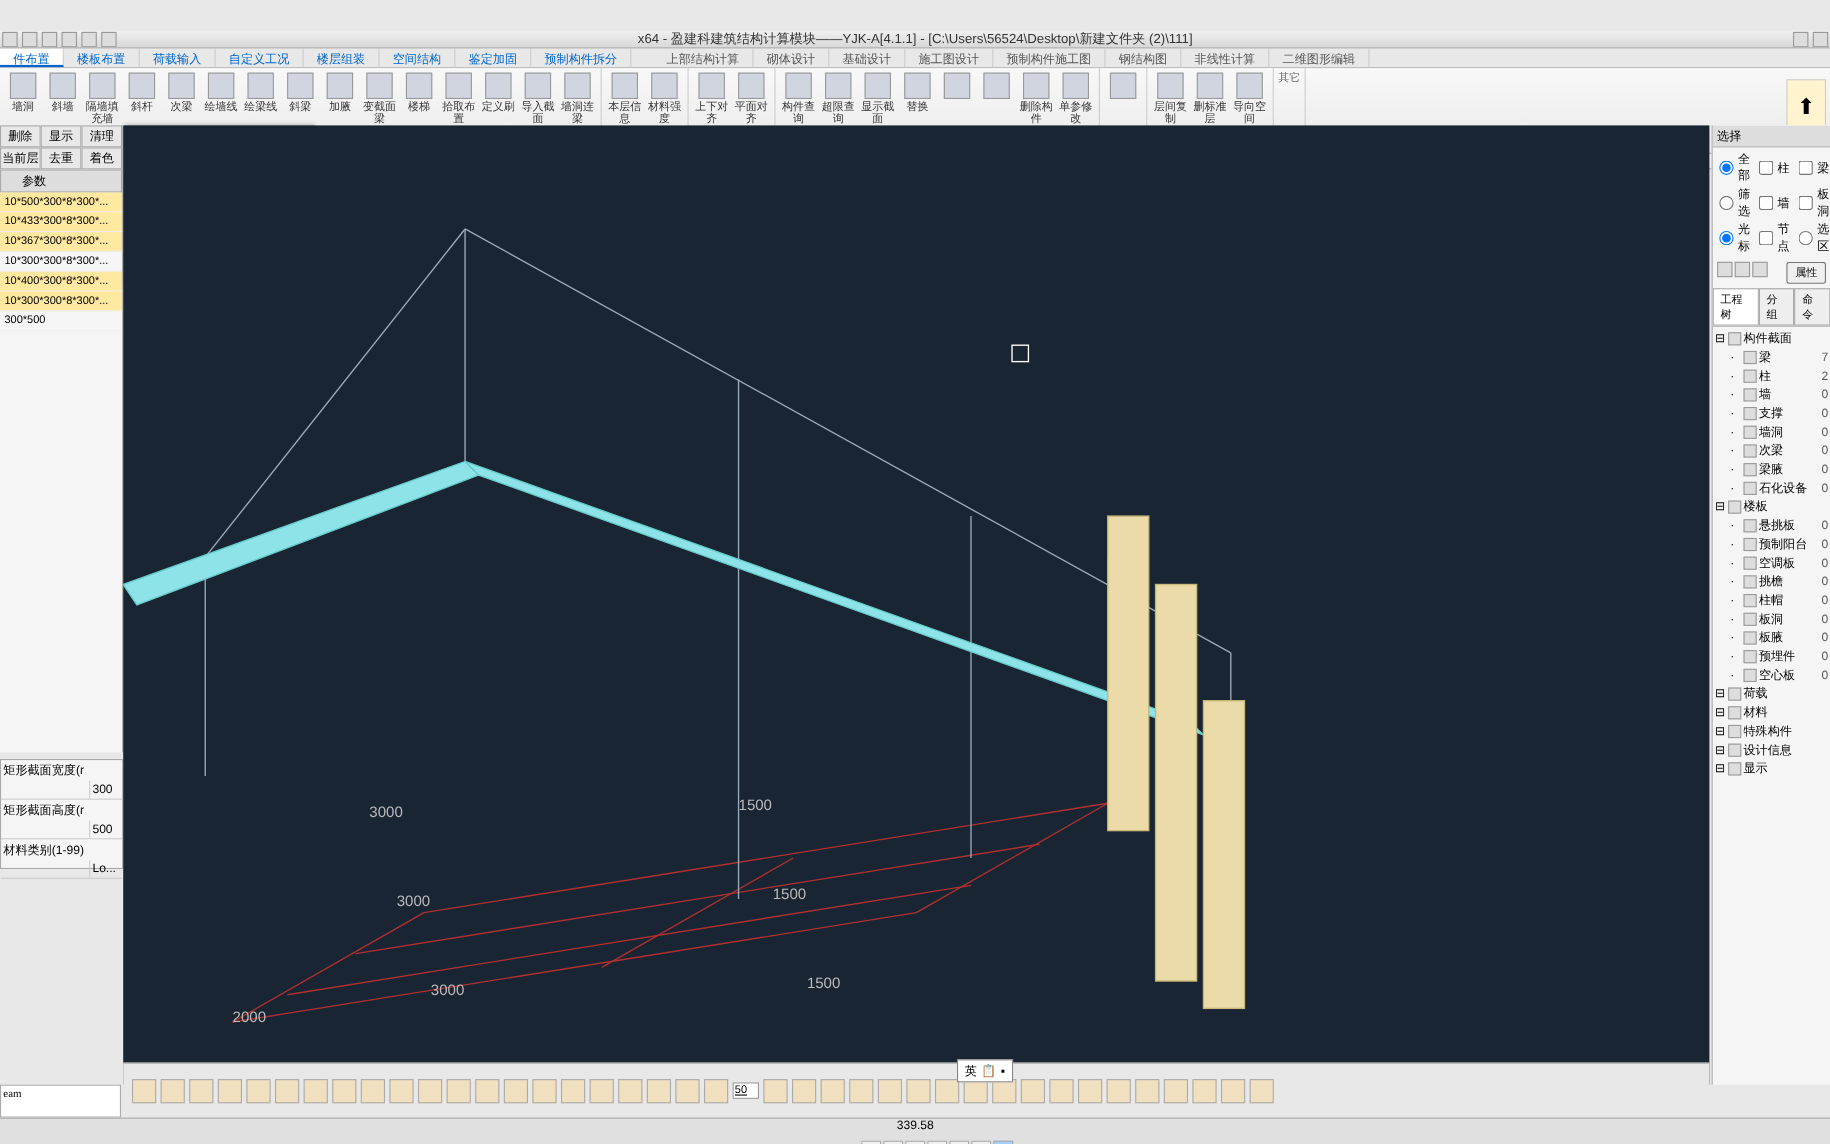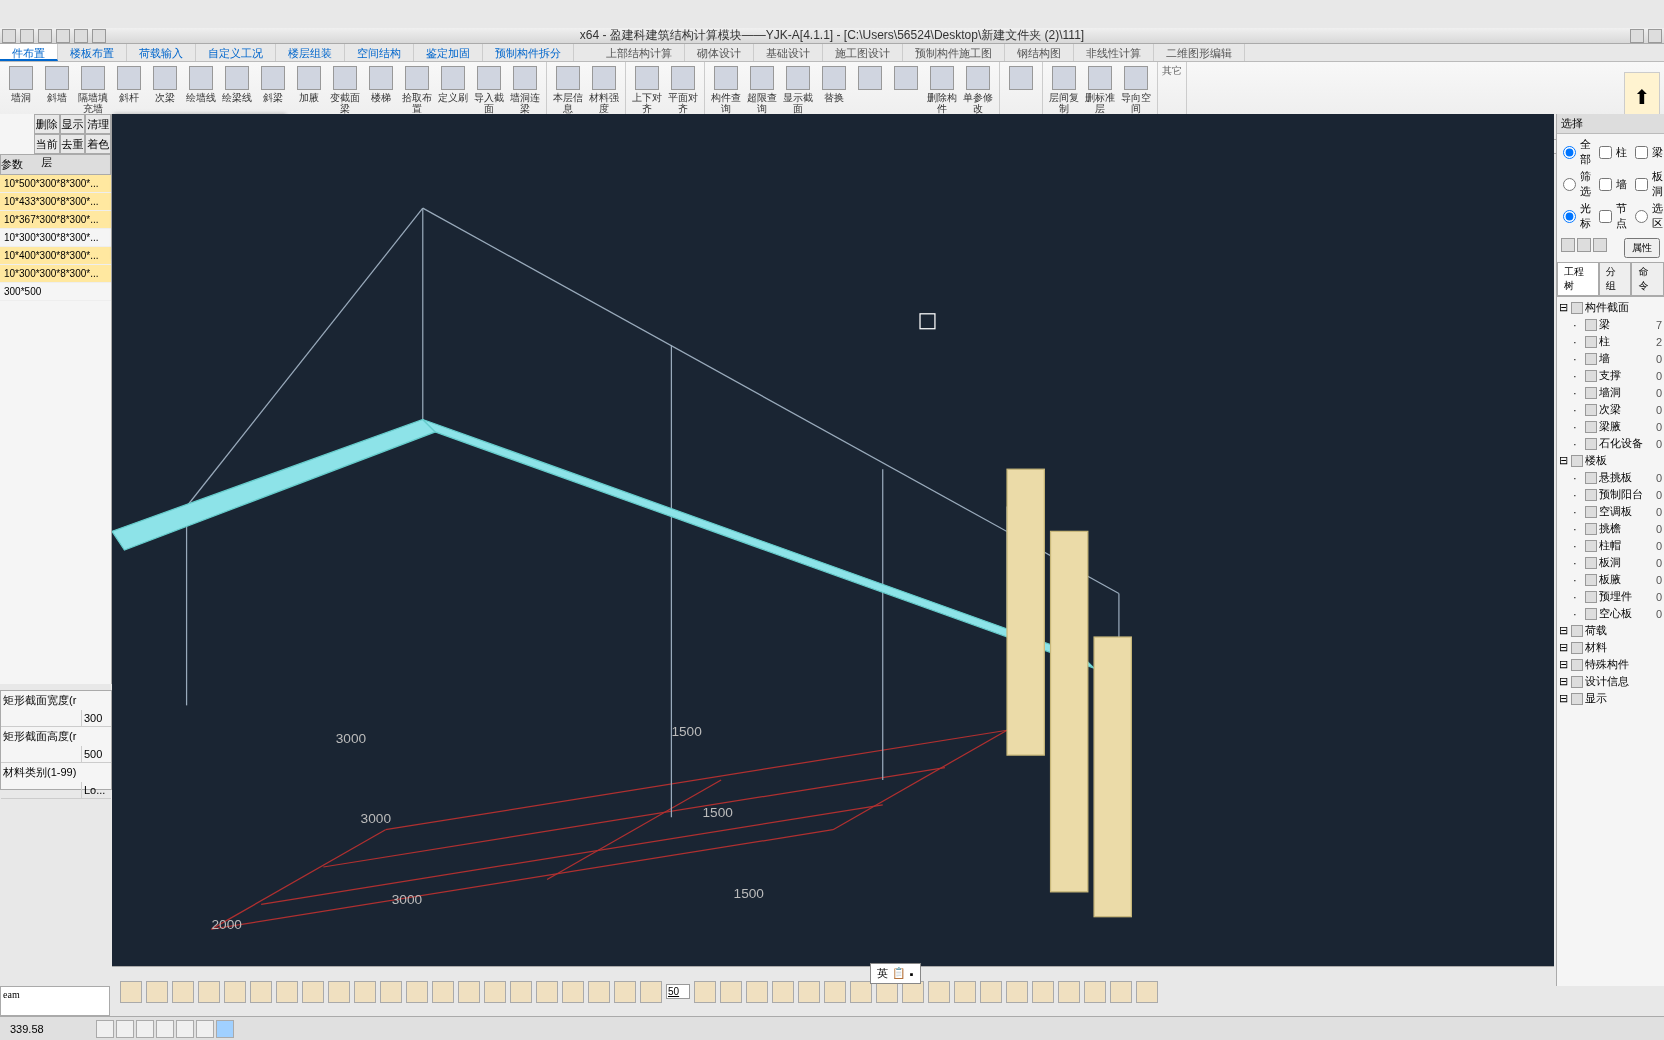--- a/index.html
+++ b/index.html
@@ -23,23 +23,23 @@
 .ribbon-group { border-right: 1px solid #ccc; display: flex; flex-direction: column; padding: 2px 4px; }
 .ribbon-group-items { display: flex; flex: 1; gap: 2px; }
 .ribbon-item { display: flex; flex-direction: column; align-items: center; justify-content: flex-start; width: 34px; cursor: pointer; }
 .ribbon-item .r-icon { width: 24px; height: 24px; margin: 2px auto; background: #d0d5e0; border: 1px solid #999; }
 .ribbon-item .r-label { font-size: 10px; text-align: center; line-height: 11px; color: #333; }
 .ribbon-group-label { font-size: 10px; color: #666; text-align: center; height: 14px; }
 .ribbon-right { position: absolute; right: 4px; top: 10px; width: 36px; height: 50px; background: #fff3d0; border: 1px solid #ccc; display: flex; align-items: center; justify-content: center; }
 
 
 .left-panel { position: absolute; left: 0; top: 114px; width: 112px; height: 570px; background: #f5f5f5; border-right: 1px solid #aaa; }
-.left-panel .lp-row { display: flex; height: 20px; padding-left: 34px; }
+.left-panel .lp-row { display: flex; height: 20px; }
 .left-panel .lp-btn { flex: 1; border: 1px solid #aaa; background: #e8e8e8; font-size: 11px; text-align: center; line-height: 18px; cursor: pointer; }
-.left-panel .lp-header { background: #ddd; padding: 2px 0; border: 1px solid #aaa; font-size: 11px; }
+.left-panel .lp-header { background: #ddd; padding: 2px 19px; border: 1px solid #aaa; font-size: 11px; }
 .left-panel .lp-item { padding: 3px 4px; font-size: 10px; cursor: pointer; border-bottom: 1px solid #eee; }
 .left-panel .lp-item.sel { background: #ffe8a0; }
 
 
 .param-dialog { position: absolute; left: 114px; top: 114px; width: 172px; background: #f5f5f5; border: 1px solid #888; box-shadow: 0 0 4px rgba(0,0,0,0.3); }
 .param-dialog .pd-title { background: linear-gradient(#f0f0f0,#ddd); padding: 3px 6px; font-size: 11px; display: flex; justify-content: space-between; }
 .param-dialog .pd-close { cursor: pointer; color: #666; }
 .param-dialog .pd-body { padding: 6px; }
 .param-dialog .pd-row { display: flex; align-items: center; margin: 3px 0; }
 .param-dialog .pd-row label { flex: 1; font-size: 11px; }
@@ -71,21 +71,21 @@
 .right-panel .tree-item .ti-icon { width: 12px; height: 12px; background: #ddd; border: 1px solid #999; display: inline-block; }
 .right-panel .tree-item .ti-count { margin-left: auto; color: #555; }
 .right-panel .tree-indent-1 { padding-left: 14px; }
 
 
 .bottom-bar { position: absolute; left: 112px; right: 110px; bottom: 24px; height: 50px; background: #e8e8e8; border-top: 1px solid #aaa; display: flex; align-items: center; gap: 4px; padding: 2px 8px; flex-wrap: wrap; }
 .bottom-bar .bb-icon { width: 22px; height: 22px; background: #f0e0c0; border: 1px solid #aaa; display: inline-block; cursor: pointer; }
 .bottom-bar .bb-input { width: 24px; border: 1px solid #999; padding: 1px; font-size: 10px; text-decoration: underline; }
 
 
-.status-bar { position: absolute; left: 0; right: 0; bottom: 0; height: 24px; background: #e0e0e0; border-top: 1px solid #aaa; display: flex; align-items: center; padding: 0 6px; gap: 8px; font-size: 11px; }
+.status-bar { position: absolute; left: 0; right: 0; bottom: 0; height: 24px; background: #e0e0e0; border-top: 1px solid #aaa; display: flex; align-items: center; padding: 0 6px; gap: 8px; font-size: 11px; flex-direction: column; }
 .status-bar .sb-item { padding: 0 4px; }
 .status-bar .sb-btns { display: flex; gap: 2px; }
 .status-bar .sb-btn { width: 18px; height: 18px; border: 1px solid #aaa; background: #f0f0f0; }
 
 
 .cmd-area { position: absolute; left: 0; bottom: 24px; width: 110px; height: 30px; background: #fff; border: 1px solid #aaa; font-size: 10px; padding: 2px; text-align: left; font-family: Liberation Serif, serif; }
 
 
 .ime-box { position: absolute; bottom: 56px; left: 870px; background: #fff; border: 1px solid #888; padding: 2px 6px; font-size: 11px; display: flex; gap: 4px; align-items: center; }
 </style>

